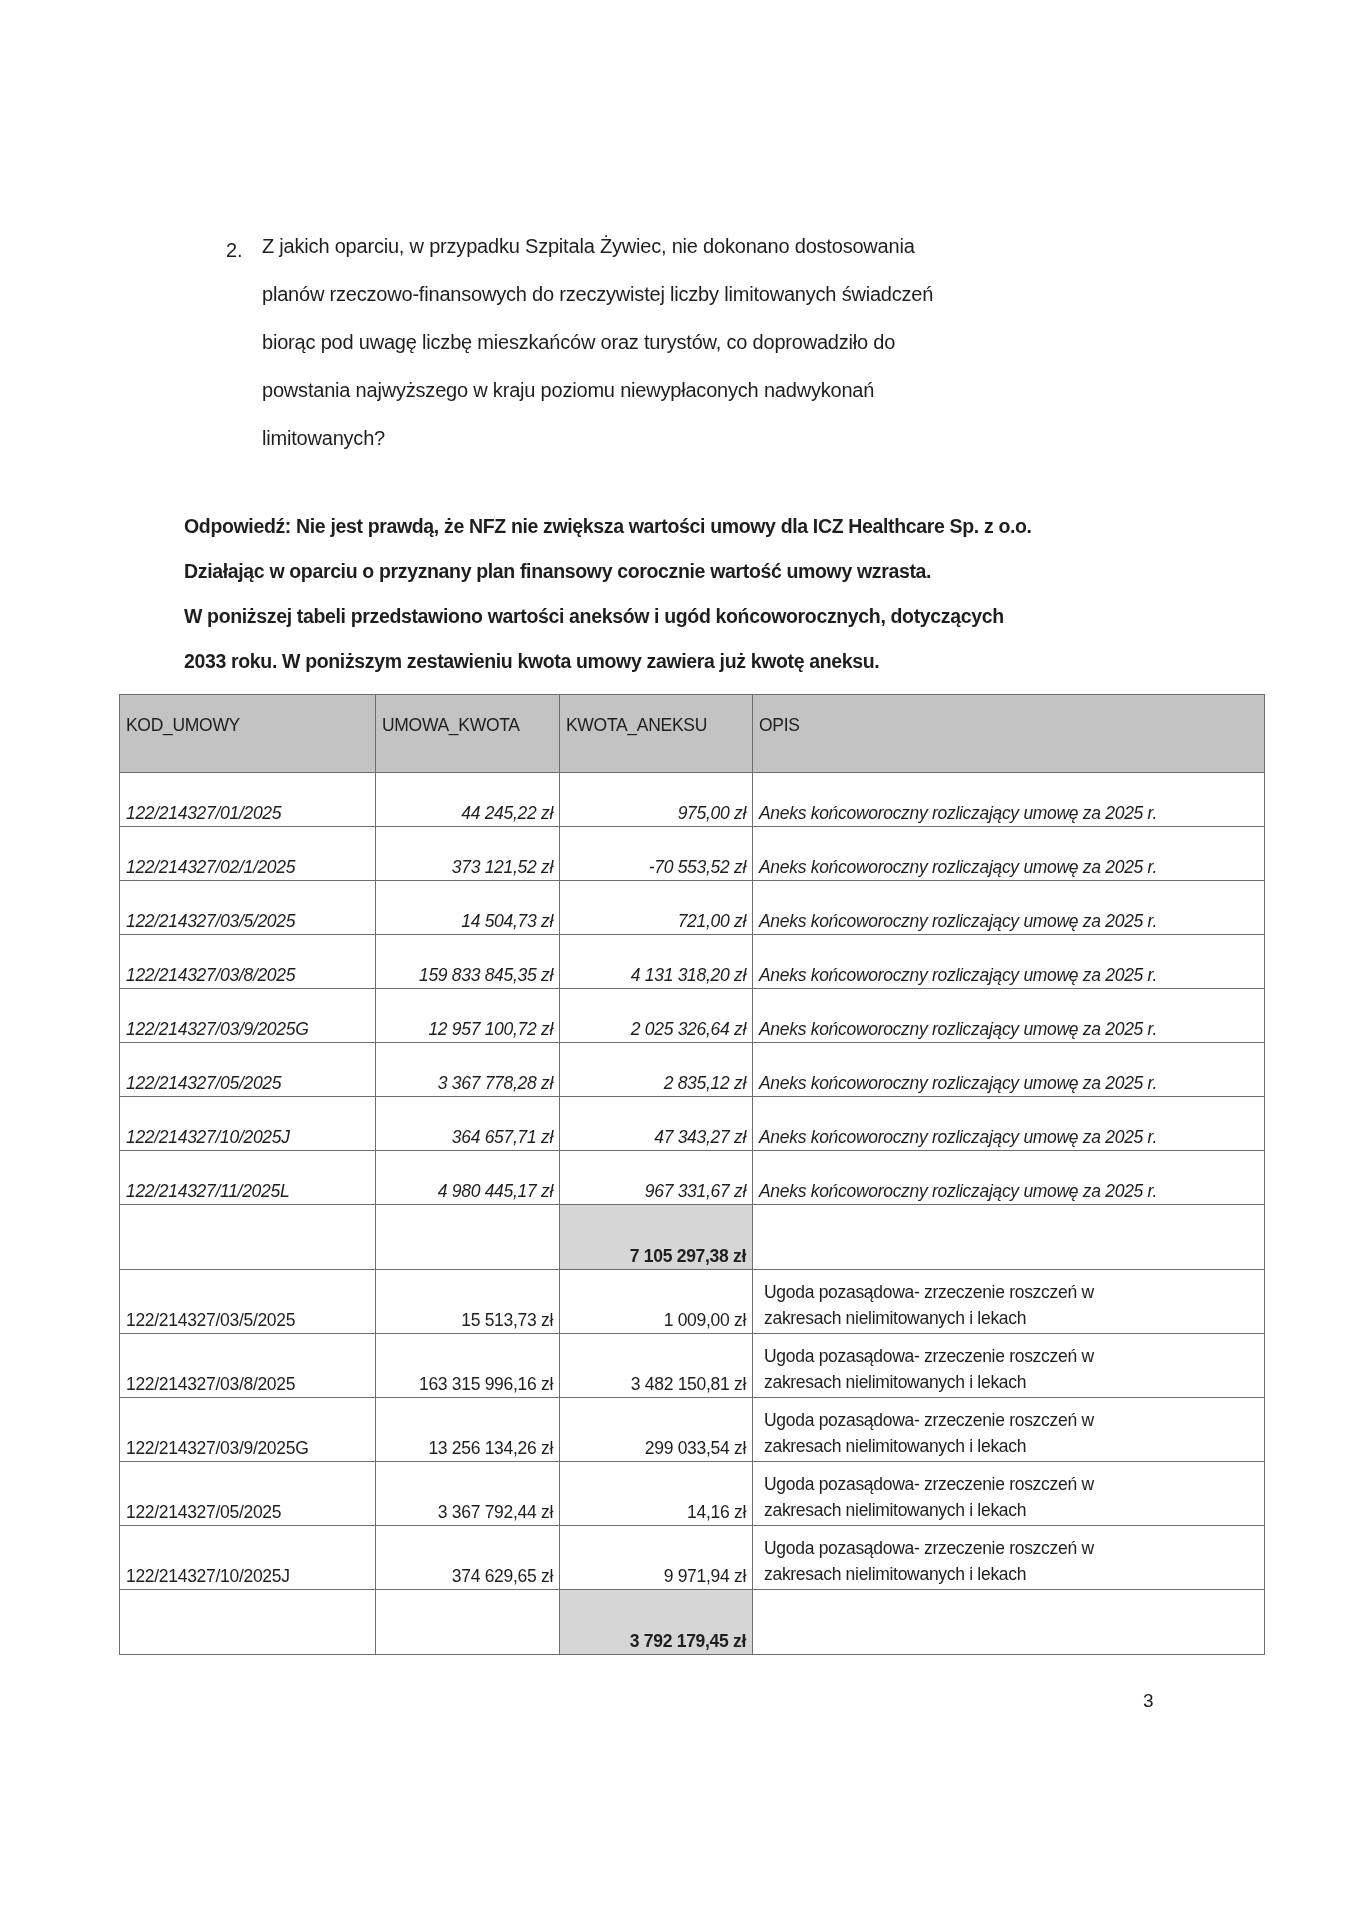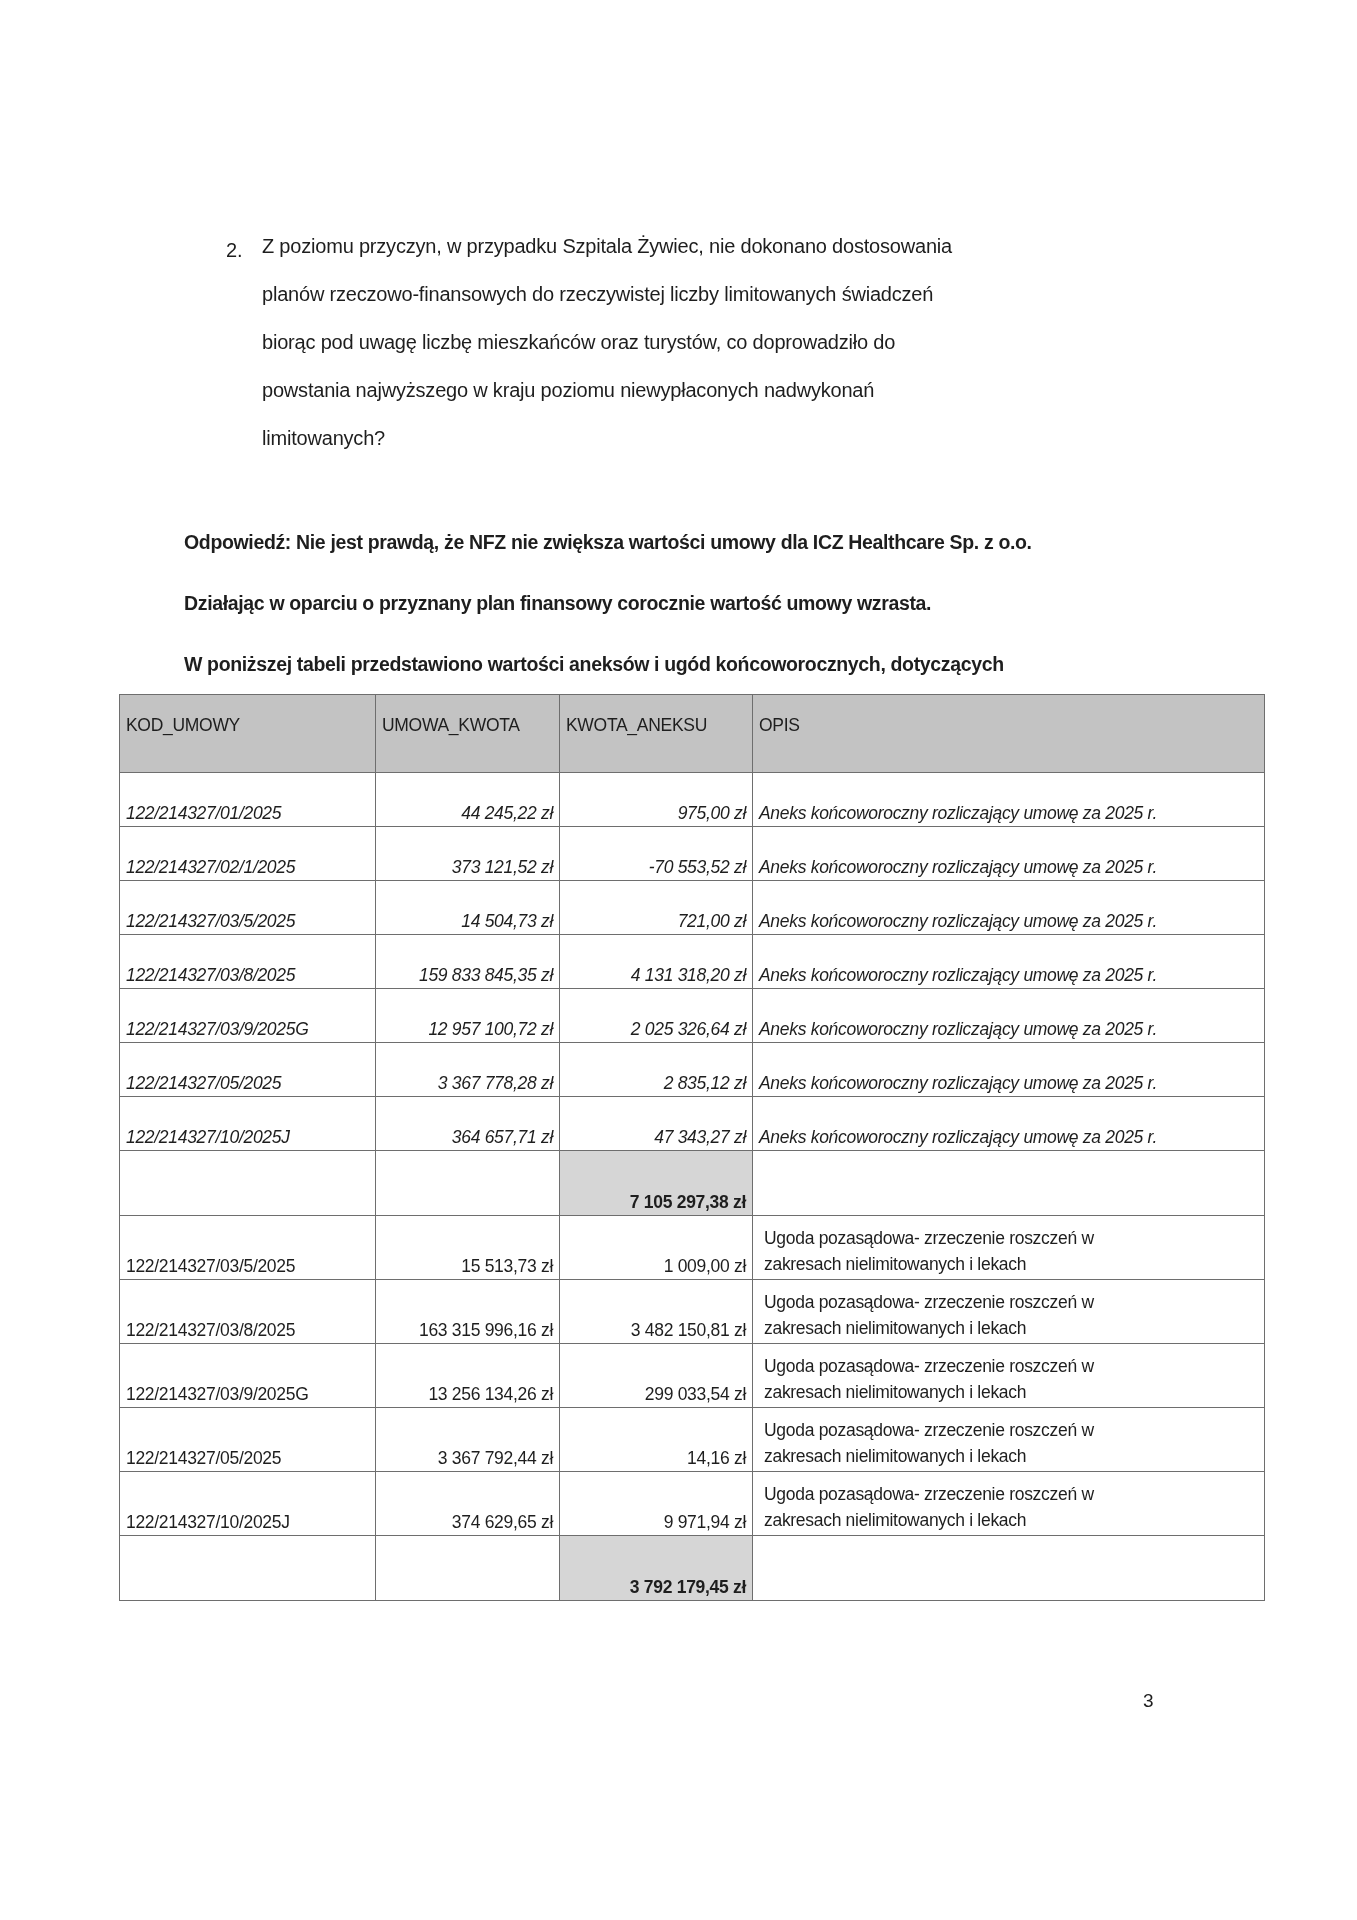--- a/index.html
+++ b/index.html
@@ -53,21 +53,20 @@
     }
     .answer .line {
       display: block;
       white-space: nowrap;
       font-size: 19.5px;
       font-weight: bold;
       height: 45px;
       line-height: 38px;
       letter-spacing: -0.35px;
       color: #1e1e1e;
-      margin-top: 16px;
     }
 
     
     .table-wrap {
       position: absolute;
       left: 119px;
       top: 694px;
       width: 1145px;
     }
     table.contracts {
@@ -127,21 +126,21 @@
     }
   </style>
 </head>
 <body>
 
 <div class="page">
 
   <div class="question">
     <span class="num">2.</span>
     <div class="text">
-      <span class="line">Z poziomu przyczyn, w przypadku Szpitala Żywiec, nie dokonano dostosowania</span>
+      <span class="line">Z jakich oparciu, w przypadku Szpitala Żywiec, nie dokonano dostosowania</span>
       <span class="line">planów rzeczowo-finansowych do rzeczywistej liczby limitowanych świadczeń</span>
       <span class="line">biorąc pod uwagę liczbę mieszkańców oraz turystów, co doprowadziło do</span>
       <span class="line">powstania najwyższego w kraju poziomu niewypłaconych nadwykonań</span>
       <span class="line">limitowanych?</span>
     </div>
   </div>
 
   <div class="answer">
     <span class="line">Odpowiedź: Nie jest prawdą, że NFZ nie zwiększa wartości umowy dla ICZ Healthcare Sp. z o.o.</span>
     <span class="line">Działając w oparciu o przyznany plan finansowy corocznie wartość umowy wzrasta.</span>
@@ -201,20 +200,26 @@
           <td class="num">3 367 778,28 zł</td>
           <td class="num">2 835,12 zł</td>
           <td>Aneks końcoworoczny rozliczający umowę za 2025 r.</td>
         </tr>
         <tr class="aneks">
           <td>122/214327/10/2025J</td>
           <td class="num">364 657,71 zł</td>
           <td class="num">47 343,27 zł</td>
           <td>Aneks końcoworoczny rozliczający umowę za 2025 r.</td>
         </tr>
+        <tr class="aneks">
+          <td>122/214327/11/2025L</td>
+          <td class="num">4 980 445,17 zł</td>
+          <td class="num">967 331,67 zł</td>
+          <td>Aneks końcoworoczny rozliczający umowę za 2025 r.</td>
+        </tr>
         <tr class="subtotal">
           <td></td>
           <td></td>
           <td class="sum">7 105 297,38 zł</td>
           <td></td>
         </tr>
 
         <tr class="ugoda">
           <td>122/214327/03/5/2025</td>
           <td class="num">15 513,73 zł</td>

